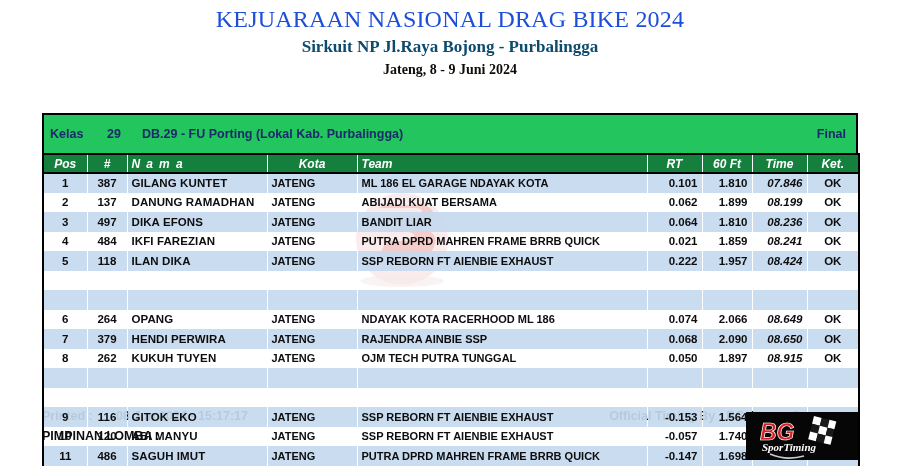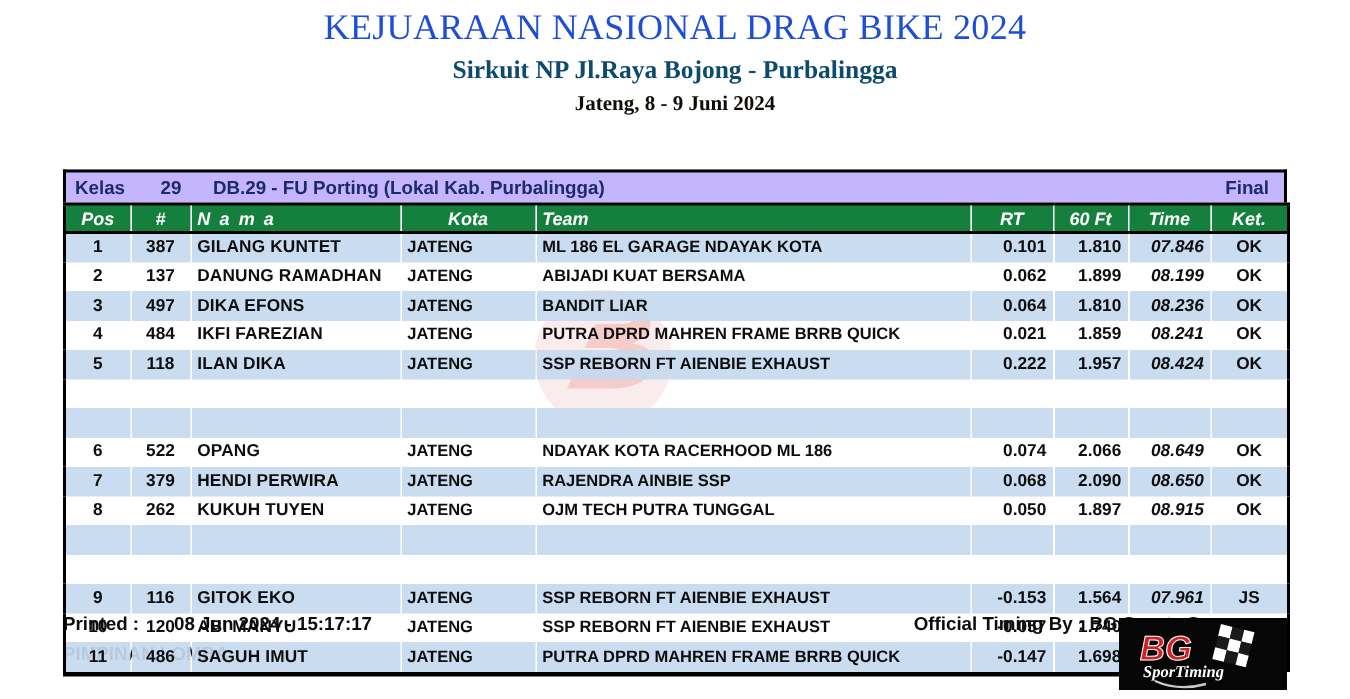--- a/index.html
+++ b/index.html
@@ -75,24 +75,24 @@
     width: 120px;
     height: 120px;
     pointer-events: none;
     opacity: .33;
     z-index: 0;
   }
 
   .klass-bar {
     position: relative;
     z-index: 2;
-    background: #c4b5fd;
+    background: #22c55e;
     border: 2px solid #000000;
     border-bottom: none;
-    height: 22px;
+    height: 40px;
     display: flex;
     align-items: center;
     box-sizing: border-box;
     justify-content: center;
   }
   .klass-label {
     width: 44px;
     padding-left: 6px;
     font-size: 12.5px;
     font-weight: bold;
@@ -328,21 +328,21 @@
           <td class="c-name"></td>
           <td class="c-kota"></td>
           <td class="c-team"></td>
           <td class="c-rt"></td>
           <td class="c-60"></td>
           <td class="c-time"></td>
           <td class="c-ket"></td>
         </tr>
         <tr class="plain">
           <td class="c-pos">6</td>
-          <td class="c-num">522</td>
+          <td class="c-num">264</td>
           <td class="c-name">OPANG</td>
           <td class="c-kota">JATENG</td>
           <td class="c-team">NDAYAK KOTA RACERHOOD ML 186</td>
           <td class="c-rt">0.074</td>
           <td class="c-60">2.066</td>
           <td class="c-time">08.649</td>
           <td class="c-ket">OK</td>
         </tr>
         <tr class="stripe">
           <td class="c-pos">7</td>

